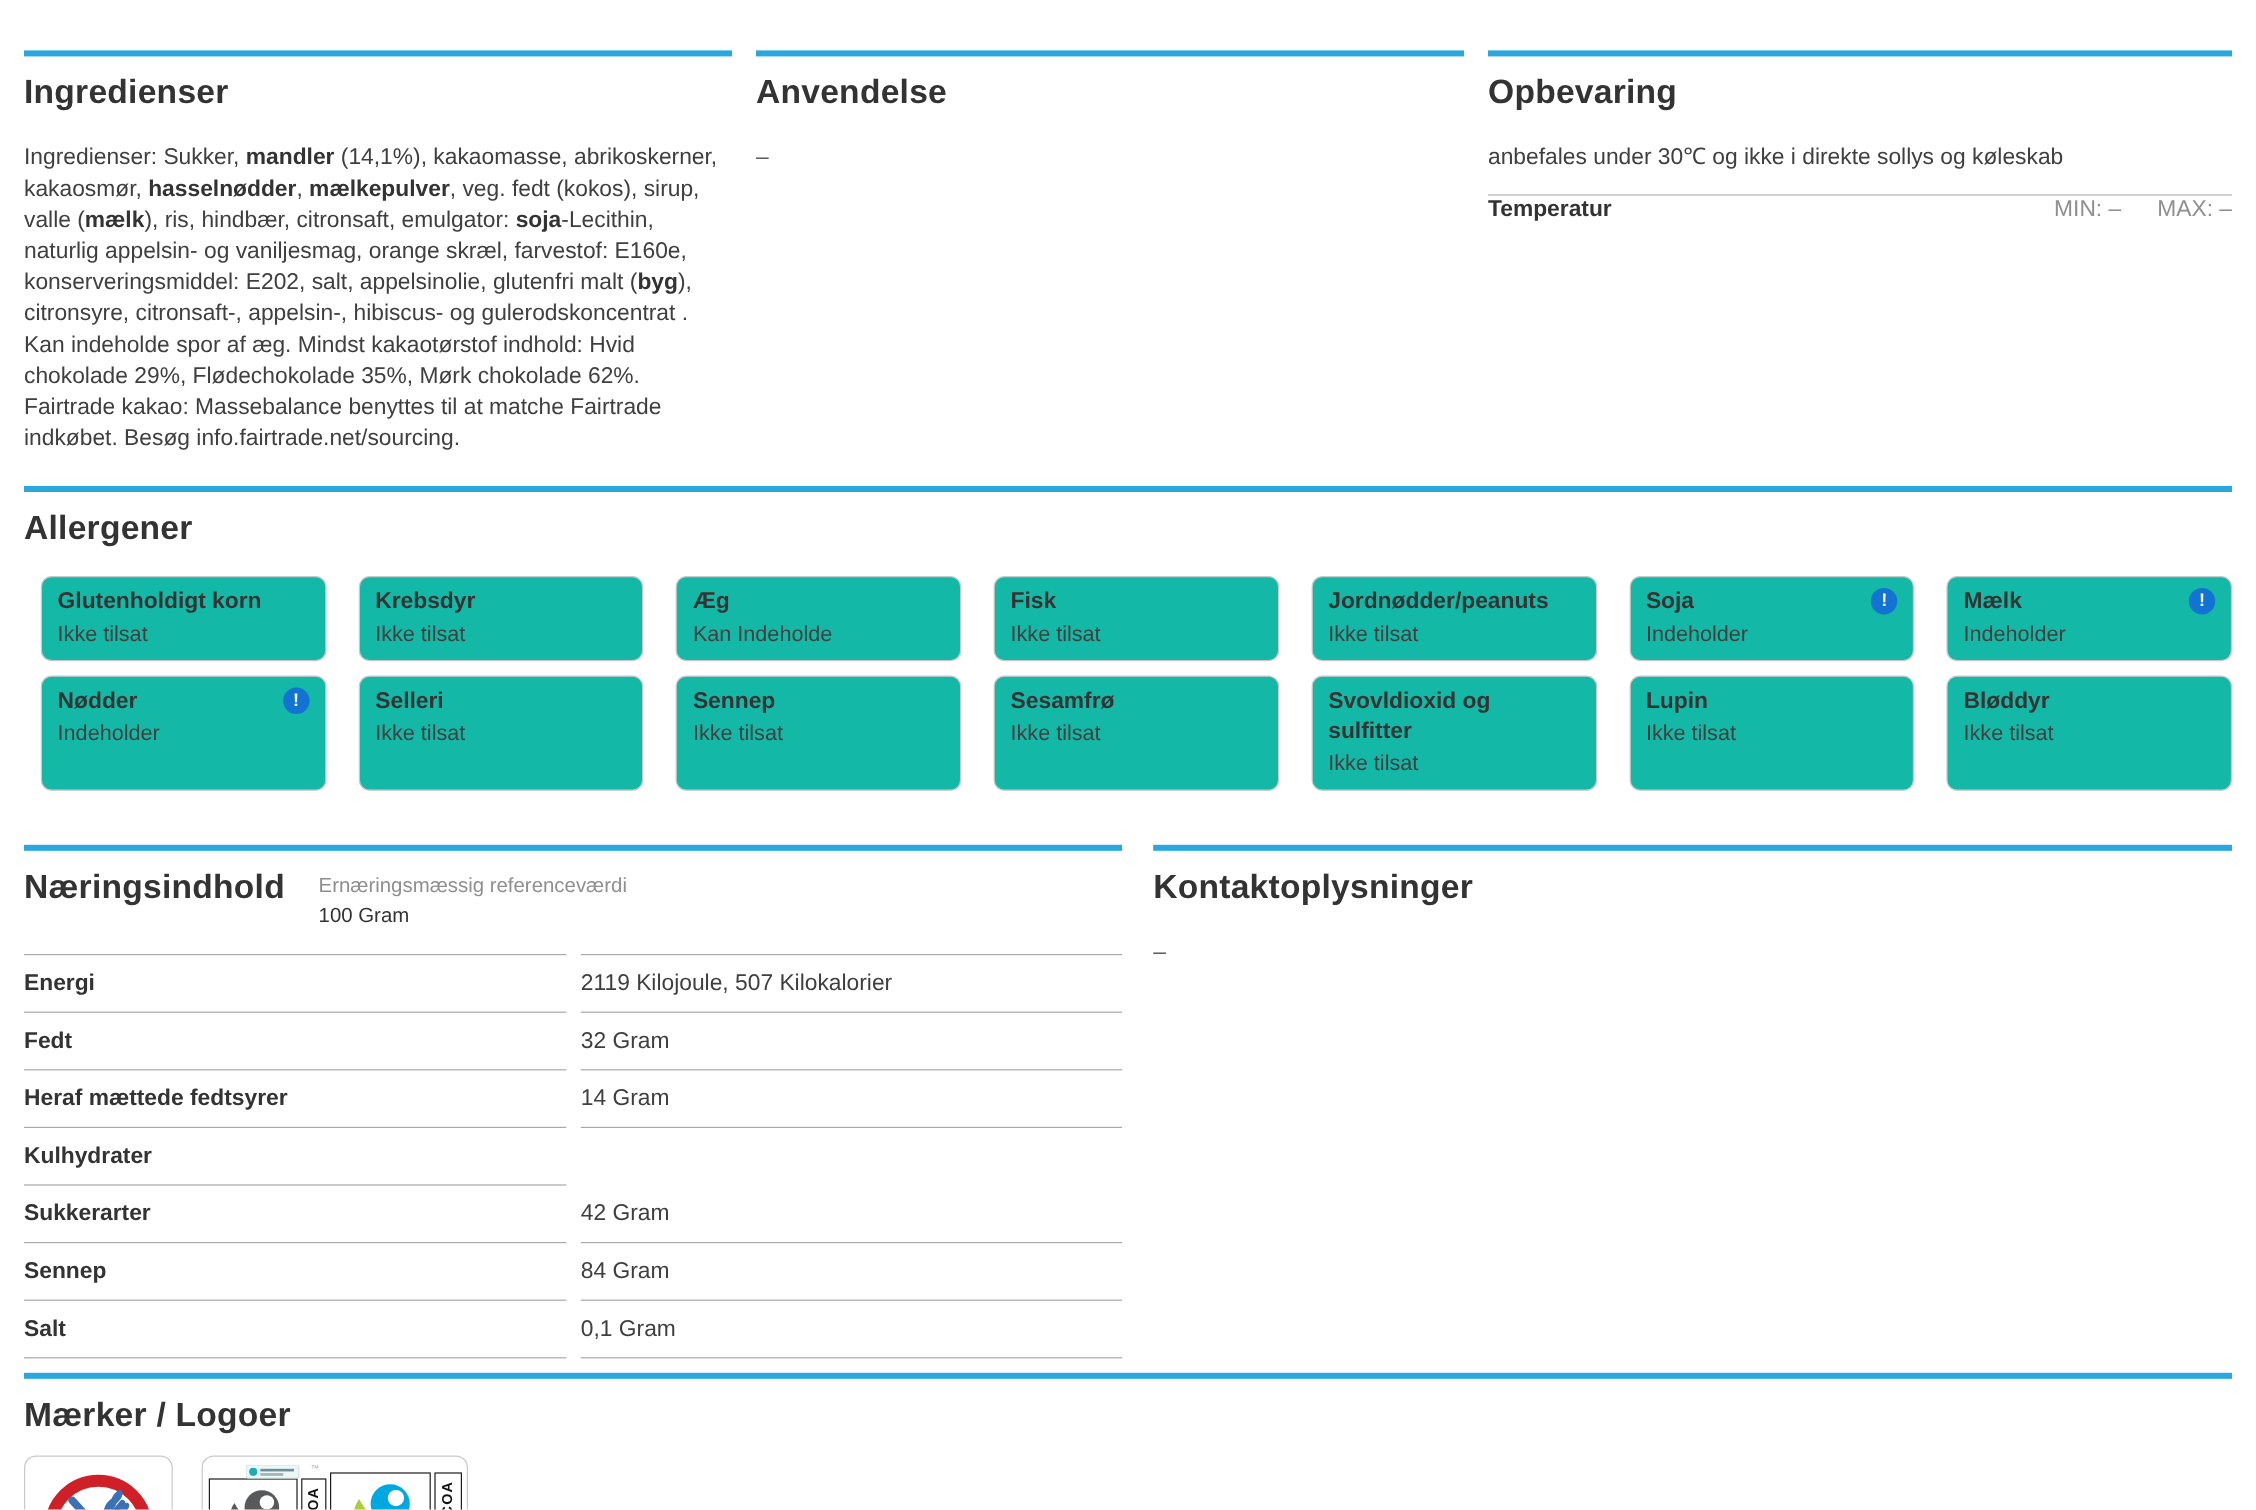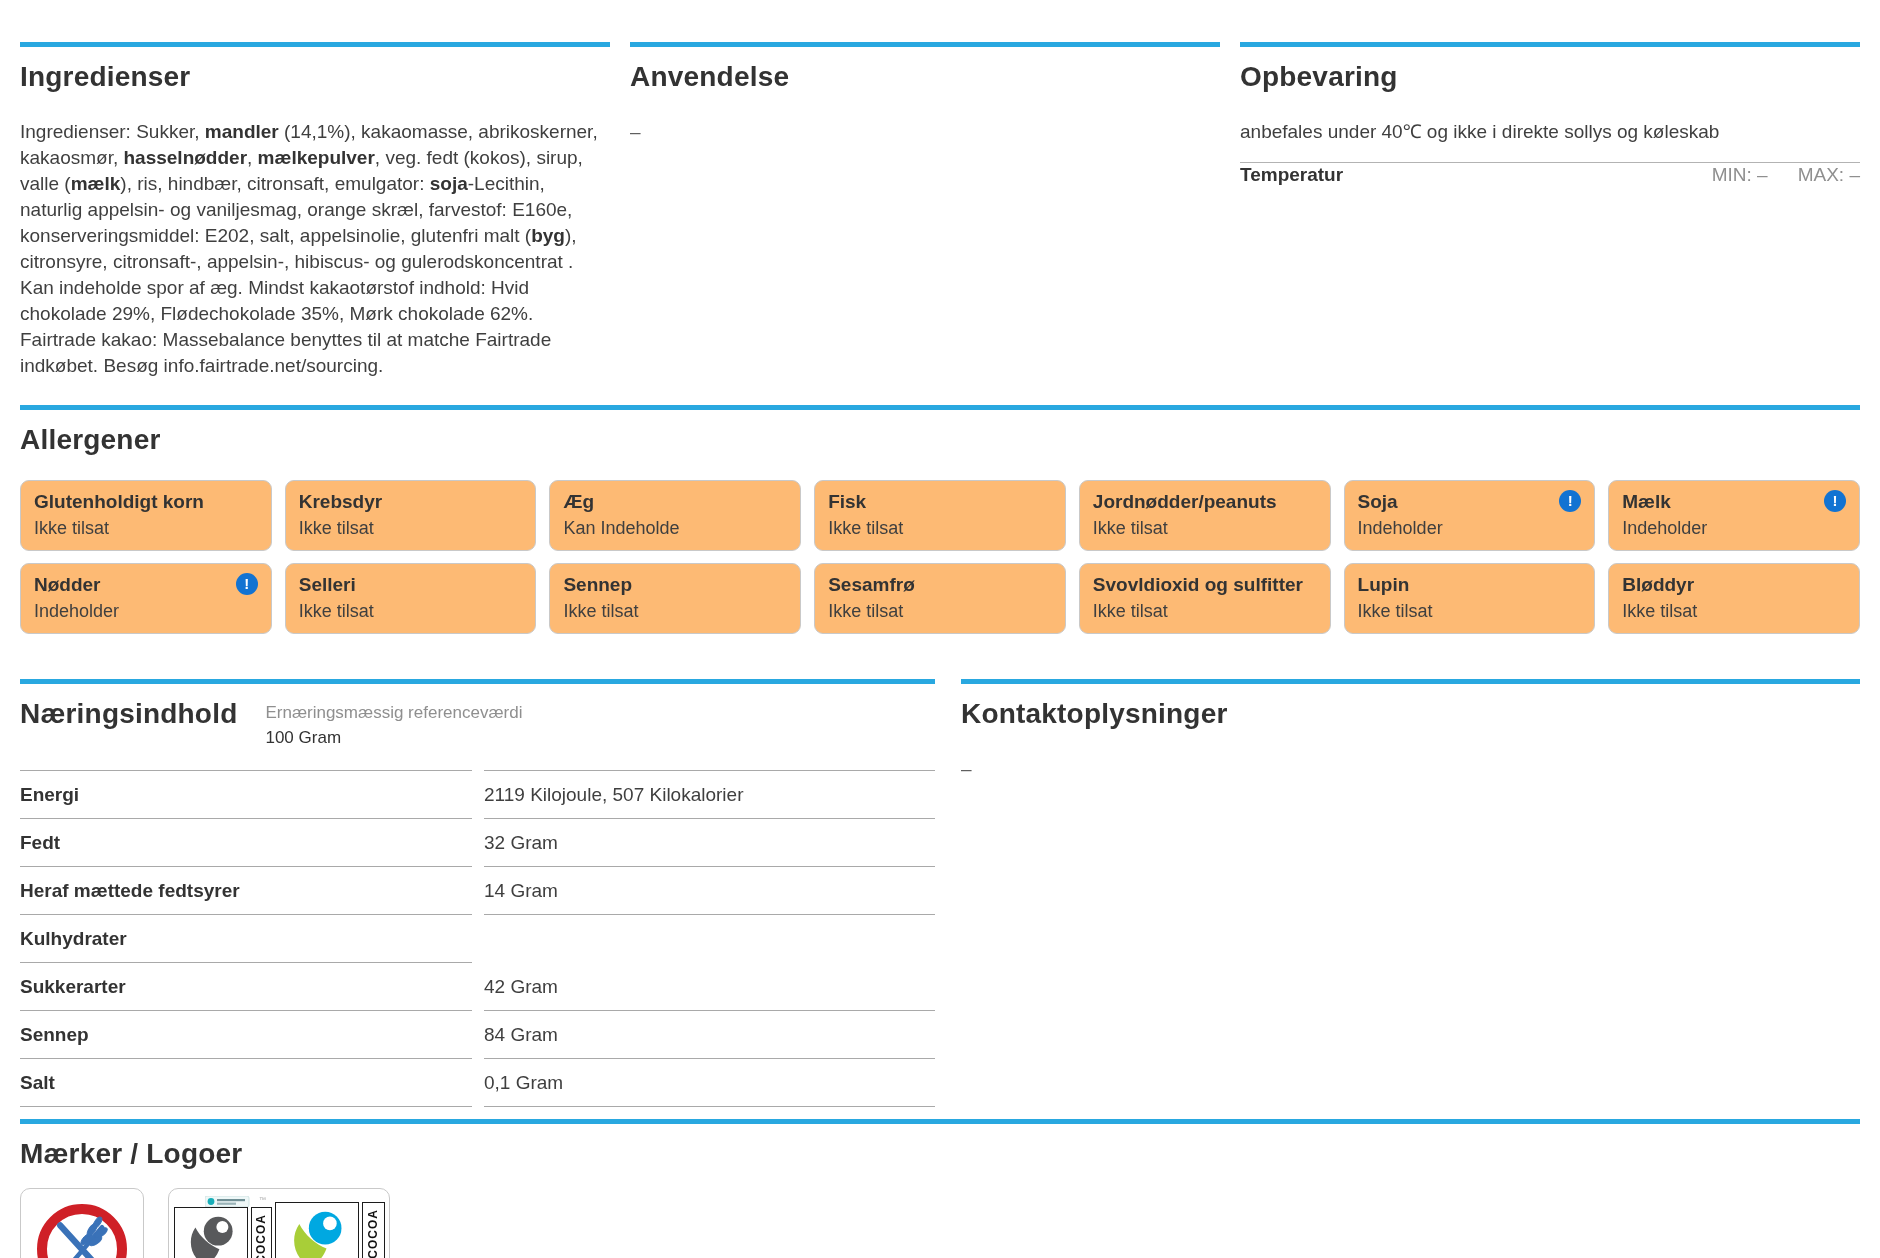--- a/index.html
+++ b/index.html
@@ -22,21 +22,21 @@
 
   .thin-line { border:none; border-top:1px solid #b3b3b3; margin:17px 0 0; }
   .temp-row { display:flex; justify-content:space-between; align-items:baseline; margin-top:1px; font-size:19px; }
   .temp-label { font-weight:700; color:#333; }
   .minmax { color:#8f8f8f; display:flex; gap:30px; }
   .minmax .pair { white-space:pre; }
 
   .full-sec { margin-top:26px; }
 
   .allergen-grid { margin-top:24px; display:grid; grid-template-columns:repeat(7,1fr); gap:12px 13px; }
-  .acard { border:1.5px solid #c9c9c9; border-radius:9px; padding:8px 13px 10px; background:#fdba74; }
+  .acard { border:1.5px solid #c9c9c9; border-radius:9px; padding:8px 13px 10px; background:#14b8a6;margin-left:14px; }
   .acard .trow { display:flex; justify-content:space-between; align-items:flex-start; }
   .aname { font-weight:700; font-size:19px; color:#333; line-height:25px; }
   .astatus { font-size:18px; color:#3f3f3f; line-height:24px; margin-top:2px; }
   .flag { width:22px; height:22px; border-radius:50%; background:var(--badge,#1273d2); color:#fff;
           font-size:15px; font-weight:700; line-height:22px; text-align:center; flex:0 0 auto; margin:1px 0 0 6px; }
 
   .bottom-grid { display:grid; grid-template-columns:915px 1fr; column-gap:26px; margin-top:45px; }
   .nutri-header { display:flex; align-items:flex-start; gap:28px; }
   .ref { margin-top:19px; }
   .ref-label { color:#8f8f8f; font-size:17px; }
@@ -77,21 +77,21 @@
       <p class="body-text"><span>Ingredienser: Sukker, </span><b>mandler</b><span> (14,1%), kakaomasse, abrikoskerner, kakaosmør, </span><b>hasselnødder</b><span>, </span><b>mælkepulver</b><span>, veg. fedt (kokos), sirup, valle (</span><b>mælk</b><span>), ris, hindbær, citronsaft, emulgator: </span><b>soja</b><span>-Lecithin, naturlig appelsin- og vaniljesmag, orange skræl, farvestof: E160e, konserveringsmiddel: E202, salt, appelsinolie, glutenfri malt (</span><b>byg</b><span>), citronsyre, citronsaft-, appelsin-, hibiscus- og gulerodskoncentrat . Kan indeholde spor af æg. Mindst kakaotørstof indhold: Hvid chokolade 29%, Flødechokolade 35%, Mørk chokolade 62%. Fairtrade kakao: Massebalance benyttes til at matche Fairtrade indkøbet. Besøg info.fairtrade.net/sourcing.</span></p>
     </section>
 
     <section class="sec">
       <h2>Anvendelse</h2>
       <p class="body-text dash">–</p>
     </section>
 
     <section class="sec">
       <h2>Opbevaring</h2>
-      <p class="body-text">anbefales under 40℃ og ikke i direkte sollys og køleskab</p>
+      <p class="body-text">anbefales under 30℃ og ikke i direkte sollys og køleskab</p>
       <hr class="thin-line">
       <div class="temp-row">
         <span class="temp-label">Temperatur</span>
         <span class="minmax">
           <span class="pair"><span>MIN:</span> <span>–</span></span>
           <span class="pair"><span>MAX:</span> <span>–</span></span>
         </span>
       </div>
     </section>
   </div>

